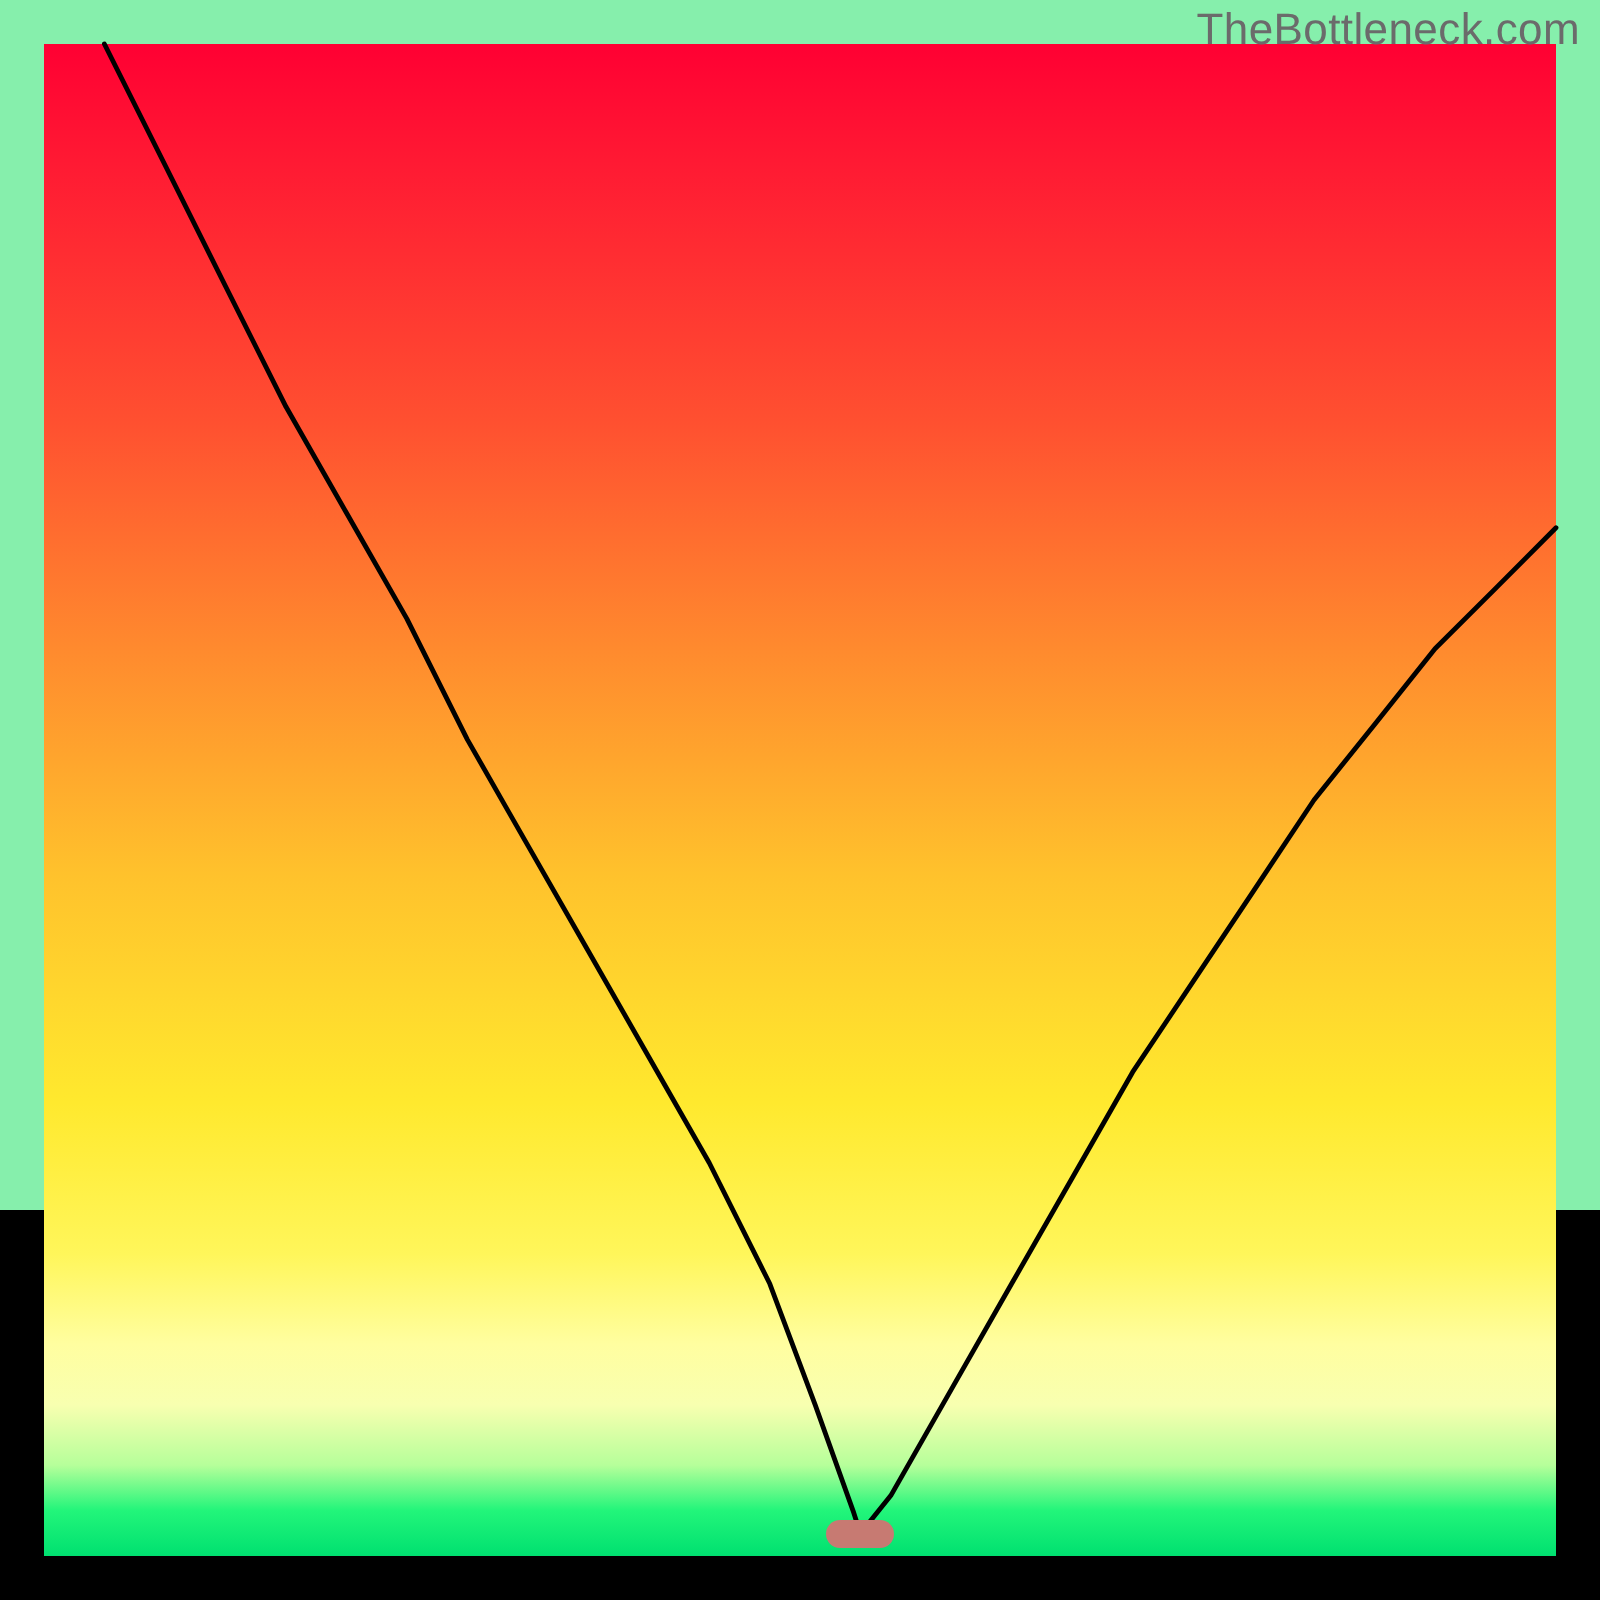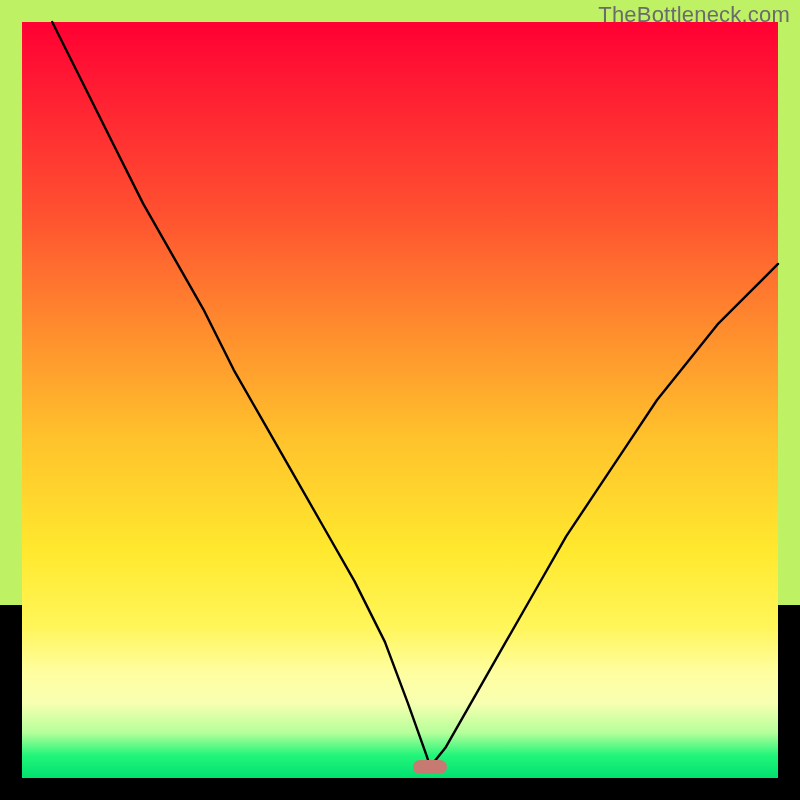--- a/index.html
+++ b/index.html
@@ -8,21 +8,21 @@
     width: 800px;
     height: 800px;
     background: #000;
     overflow: hidden;
     font-family: Arial, Helvetica, sans-serif;
   }
   .frame {
     position: relative;
     width: 800px;
     height: 605px;
-    background: #bef264;
+    background: #86efac;
     text-align: right;
   }
   .plot-area {
     position: absolute;
     left: 22px;
     top: 22px;
     width: 756px;
     height: 756px;
     
     background: linear-gradient(

